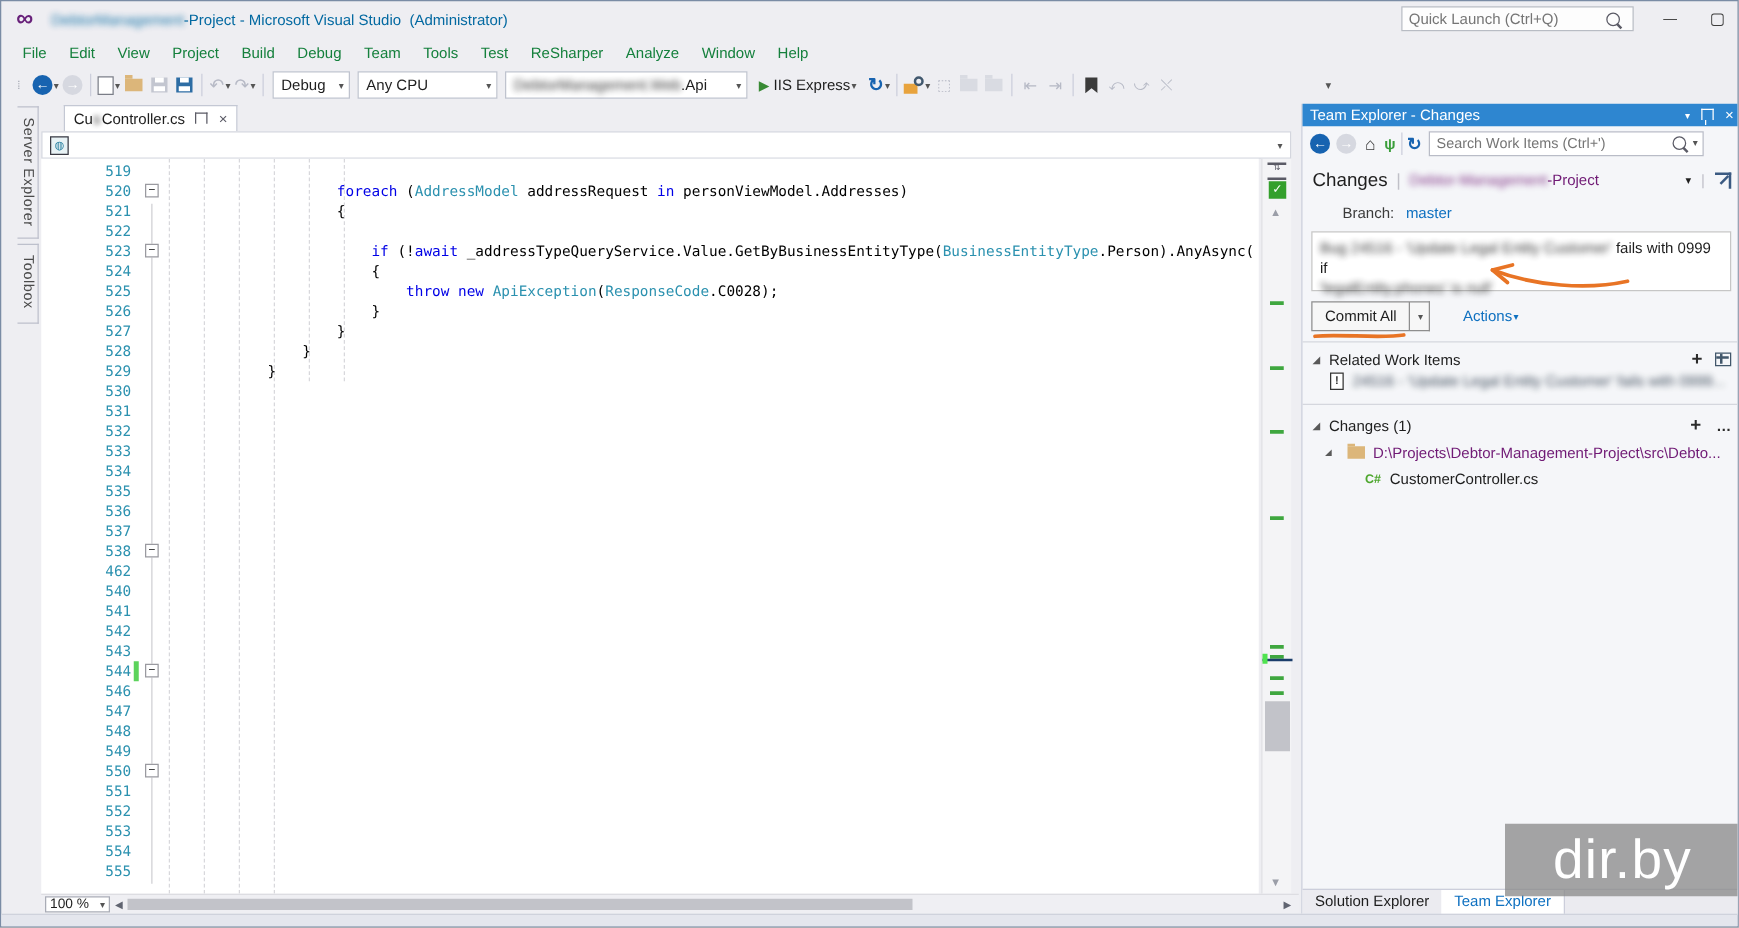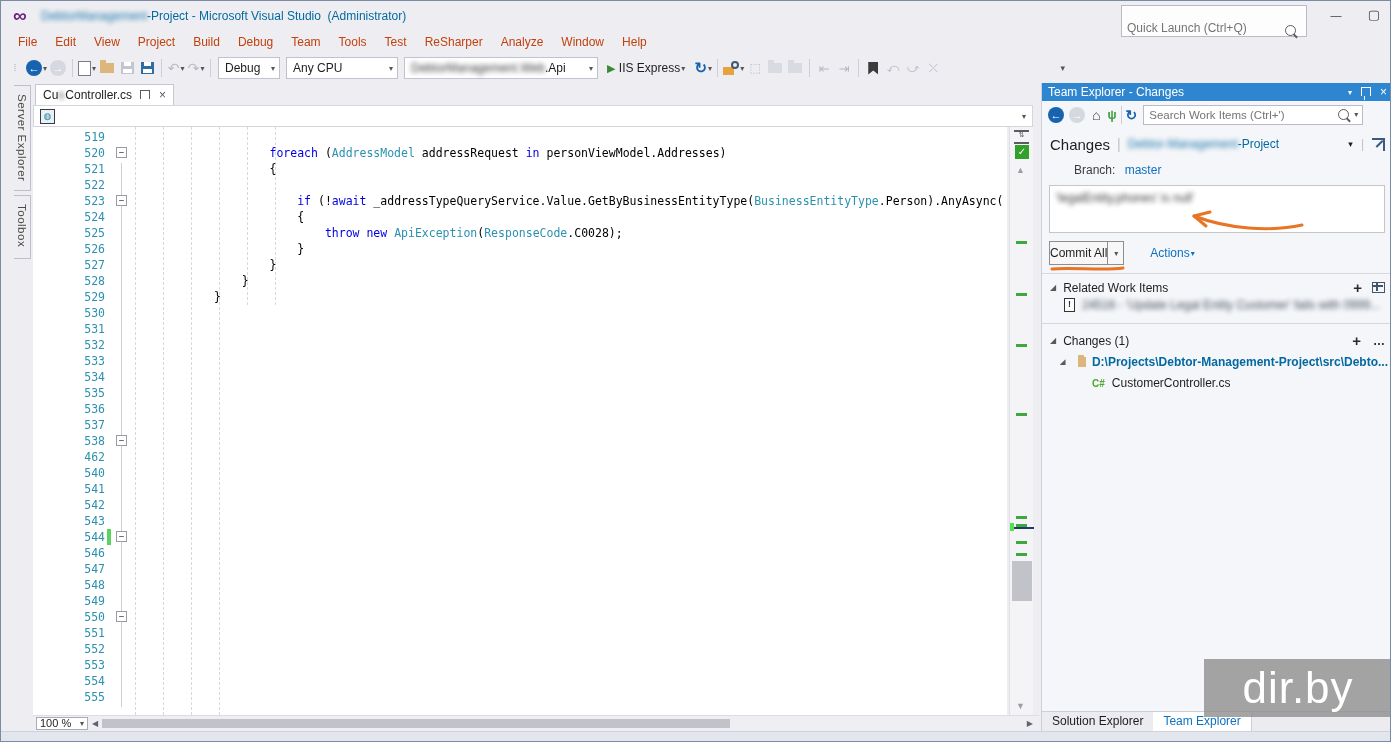--- a/index.html
+++ b/index.html
@@ -1,34 +1,34 @@
 <!DOCTYPE html>
 <html><head>
 <meta charset="utf-8">
 <style>
   html,body{margin:0;padding:0;background:#888;}
   #app{position:relative;width:1391px;height:742px;background:#EEEEF2;font-family:"Liberation Sans",sans-serif;font-size:12px;color:#1E1E1E;overflow:hidden;border:1px solid #7A8CA5;box-sizing:border-box;}
   .abs{position:absolute;}
   .blur{filter:blur(2.6px);opacity:.9;}
   .blur-s{filter:blur(2px);opacity:.85;}
-  .gray{color:#0369a1;}
+  .gray{color:#701a75;}
   .link{color:#0E70C0;cursor:pointer;}
   .sep{display:inline-block;width:1px;height:18px;background:#CCCEDB;margin:0 4px;vertical-align:middle;}
   
   #titlebar{left:0;top:0;width:1391px;height:30px;}
   #vslogo{left:12px;top:4px;font-size:19px;color:#68217A;font-weight:bold;}
   #title-text{left:40px;top:8px;color:#0369a1;white-space:pre;}
-  #quicklaunch{left:1120px;top:4px;width:186px;height:32px;border:1px solid #B8BCC4;background:#FDFDFD;display:flex;align-items:flex-end;box-sizing:border-box;}
+  #quicklaunch{left:1120px;top:4px;width:186px;height:20px;border:1px solid #B8BCC4;background:#FDFDFD;display:flex;align-items:center;box-sizing:border-box;}
   #quicklaunch input{border:none;outline:none;flex:1;font:12px "Liberation Sans",sans-serif;color:#777;background:transparent;padding-left:5px;}
   .mag{width:9px;height:9px;border:1.5px solid #5B5B66;border-radius:50%;position:relative;display:inline-block;}
   .mag::after{content:"";position:absolute;width:5px;height:1.5px;background:#5B5B66;transform:rotate(45deg);left:7px;top:9px;}
   .winbtn{width:26px;height:20px;text-align:center;color:#3B3B3B;font-size:11px;line-height:20px;}
   
   #menubar{left:0;top:30px;width:1391px;height:22px;display:flex;align-items:center;padding-left:8px;box-sizing:border-box;}
-  .menu-item{padding:3px 9px;color:#c2410c;}
+  .menu-item{padding:3px 9px;color:#15803d;}
   
   #toolbar{left:0;top:52px;width:1391px;height:30px;display:flex;align-items:center;padding-left:4px;box-sizing:border-box;}
   .tbtn{display:inline-flex;align-items:center;justify-content:center;min-width:18px;height:22px;margin:0 1px;}
   .circ{width:16px;height:16px;border-radius:50%;color:#fff;font-size:11px;line-height:16px;text-align:center;display:inline-block;}
   .blue{background:#1763B0;}
   .dis{color:#B7BAC6;}
   .disc{background:#D6D8E0;color:#fff;}
   .chev{font-size:8px;color:#555;margin-left:1px;}
   .combo{height:22px;border:1px solid #BFC3CE;background:#fff;display:inline-flex;align-items:center;justify-content:space-between;padding:0 4px 0 6px;margin:0 3px;box-sizing:border-box;}
   .floppy{width:13px;height:12px;background:#2D6DA4;position:relative;display:inline-block;}
@@ -40,21 +40,21 @@
   .fold-ico::before{content:"";position:absolute;left:0;top:-3px;width:6px;height:3px;background:#DCB67A;}
   .fold-ico.off{background:#D9DBE2;}.fold-ico.off::before{background:#D9DBE2;}
   .bookmark{width:10px;height:13px;background:#3B3B3B;clip-path:polygon(0 0,100% 0,100% 100%,50% 70%,0 100%);display:inline-block;}
   .findico{position:relative;width:16px;height:14px;display:inline-block;}
   .findico .f{position:absolute;left:0;bottom:0;width:11px;height:8px;background:#E8A33D;}
   .findico .m{position:absolute;right:0;top:0;width:8px;height:8px;border:2px solid #41586E;border-radius:50%;box-sizing:border-box;}
   
   .vtab{writing-mode:vertical-rl;padding:8px 2px;border:1px solid #BDC0CC;border-left:none;background:#EEEEF2;color:#4B4B4B;font-size:11.5px;letter-spacing:.5px;}
   
   #editor{left:32px;top:82px;width:1008px;height:646px;}
-  #tabstrip{left:0;top:0;width:1008px;height:22px;}
+  #tabstrip{left:16px;top:0;width:1008px;height:22px;}
   #etab{left:2px;top:1px;height:21px;background:#FFFDF6;border:1px solid #C4C8D4;border-bottom:none;display:inline-flex;align-items:center;padding:0 7px;box-sizing:border-box;background:#FFFFFF;}
   #navbar{left:0;top:22px;width:1000px;height:22px;background:#fff;border:1px solid #D4D6DE;box-sizing:border-box;display:flex;align-items:center;padding:0 6px;justify-content:space-between;}
   .navico{width:13px;height:13px;border:1px solid #3A3A44;background:#E8F2F5;color:#1E7A9C;font-size:9px;line-height:12px;text-align:center;}
   #code-wrap{left:0;top:44px;width:974px;height:588px;background:#fff;overflow:hidden;}
   .code-row{display:flex;height:16px;line-height:16px;font-family:"DejaVu Sans Mono",monospace;font-size:11.5px;white-space:pre;}
   .ln{width:72px;text-align:right;color:#2B91AF;flex:0 0 72px;}
   .chbar{width:4px;margin-left:2px;flex:0 0 4px;}
   .chbar.on{background:#5CD35C;}
   .foldcol{width:20px;flex:0 0 20px;position:relative;}
   .foldbox{position:absolute;left:5px;top:2px;width:11px;height:11px;border:1px solid #9A9AA0;background:#fff;color:#3B3B3B;font-size:9px;line-height:9px;text-align:center;box-sizing:border-box;}
@@ -77,21 +77,21 @@
   .pin{display:inline-block;width:8px;height:8px;border:1.5px solid #fff;border-bottom:none;position:relative;top:-1px;}
   .pin::after{content:"";position:absolute;left:2px;top:8px;width:1.5px;height:4px;background:#fff;}
   #panel-toolbar{left:0;top:18px;width:351px;height:27px;display:flex;align-items:center;padding:0 6px;box-sizing:border-box;}
   #te-search{width:220px;height:20px;border:1px solid #B9BCC7;background:#fff;display:flex;align-items:center;box-sizing:border-box;margin-left:6px;}
   #te-search input{border:none;outline:none;flex:1;font:11.5px "Liberation Sans",sans-serif;color:#8A8A8A;padding-left:5px;background:transparent;}
   #changes-header{left:8px;top:48px;width:335px;height:26px;display:flex;align-items:center;}
   .popout{display:inline-block;width:11px;height:11px;border-top:2px solid #3B5A82;border-right:2px solid #3B5A82;position:relative;}
   .popout::after{content:"";position:absolute;right:1px;top:0px;width:9px;height:2px;background:#3B5A82;transform:rotate(-45deg);transform-origin:right top;}
   #commit-box{left:7px;top:102px;width:336px;height:48px;background:#fff;border:1px solid #C6C6C6;box-sizing:border-box;padding:4px 6px;line-height:16px;}
   #commitall{left:7px;top:158px;height:24px;display:flex;align-items:stretch;}
-  .btn{border:1px solid #8E8E8E;background:#F7F7F7;display:inline-flex;align-items:center;padding:0 0;}
+  .btn{border:1px solid #8E8E8E;background:#F7F7F7;display:inline-flex;align-items:center;padding:0 10px;}
   .btn-dd{border:1px solid #8E8E8E;border-left:none;background:#F7F7F7;display:inline-flex;align-items:center;padding:0 5px;}
   .hr{left:0;width:351px;height:1px;background:#D5D7DE;}
   .sec-head{left:8px;width:335px;height:19px;display:flex;align-items:center;}
   .tri{font-size:8px;color:#595959;margin-right:7px;}
   .plus{font-size:15px;color:#2B2B2B;font-weight:bold;line-height:12px;}
   .gridico{display:inline-block;width:13px;height:11px;border:1.5px solid #42576B;box-sizing:border-box;position:relative;margin-left:10px;}
   .gridico::before{content:"";position:absolute;left:0;top:2px;width:10px;height:1.5px;background:#42576B;}
   .gridico::after{content:"";position:absolute;left:3px;top:0;width:1.5px;height:8px;background:#42576B;}
   .wi-doc{display:inline-block;width:11px;height:14px;border:1.5px solid #333;box-sizing:border-box;background:#fff;color:#333;font-size:9px;font-weight:bold;line-height:11px;text-align:center;}
   .csico{color:#4EA72E;font-weight:bold;font-size:10px;}
@@ -346,20 +346,21 @@
         <span class="popout"></span>
       </span>
     </div>
 
     <div class="abs" style="left:8px;top:80px;">
       <span style="color:#3B3B3B;margin-left:24px;">Branch:</span>
       <span class="link" style="margin-left:6px;">master</span>
     </div>
 
     <div class="abs" id="commit-box">
+      <div><span class="blur">Bug 24516 - 'Update Legal Entity Customer'</span><span> fails with 0999 if</span></div>
       <div><span class="blur">'legalEntity.phones' is null'</span></div>
       <svg class="abs" style="left:120px;top:12px;" width="140" height="36">
         <path class="annot" d="M132,27 C100,34 58,31 24,18"></path>
         <path class="annot" d="M24,18 L40,14 M24,18 L36,28"></path>
       </svg>
     </div>
 
     <div class="abs" id="commitall">
       <span class="btn">Commit All</span>
       <span class="btn-dd">
@@ -392,21 +393,21 @@
     <div class="abs hr" style="top:240px;"></div>
 
     <div class="abs sec-head" style="top:248px;">
       <span class="tri">◢</span>
       <span>Changes (1)</span>
       <span style="margin-left:auto;display:flex;align-items:center;gap:12px;">
         <span class="plus">+</span>
         <span style="font-weight:bold;color:#2B2B2B;">…</span>
       </span>
     </div>
-    <div class="abs" style="left:18px;top:272px;display:flex;align-items:center;gap:6px;width:328px;overflow:hidden;white-space:nowrap;font-weight:bold;">
+    <div class="abs" style="left:18px;top:272px;display:flex;align-items:center;gap:6px;width:328px;overflow:hidden;white-space:nowrap;">
       <span class="tri" style="font-size:7px;">◢</span>
       <span class="fold-ico"></span>
       <span class="gray">D:\Projects\Debtor-Management-Project\src\Debto...</span>
     </div>
     <div class="abs" style="left:50px;top:293px;display:flex;align-items:center;gap:7px;">
       <span class="csico">C#</span>
       <span>CustomerController.cs</span>
     </div>
 
     <div class="abs" id="bottom-tabs">

